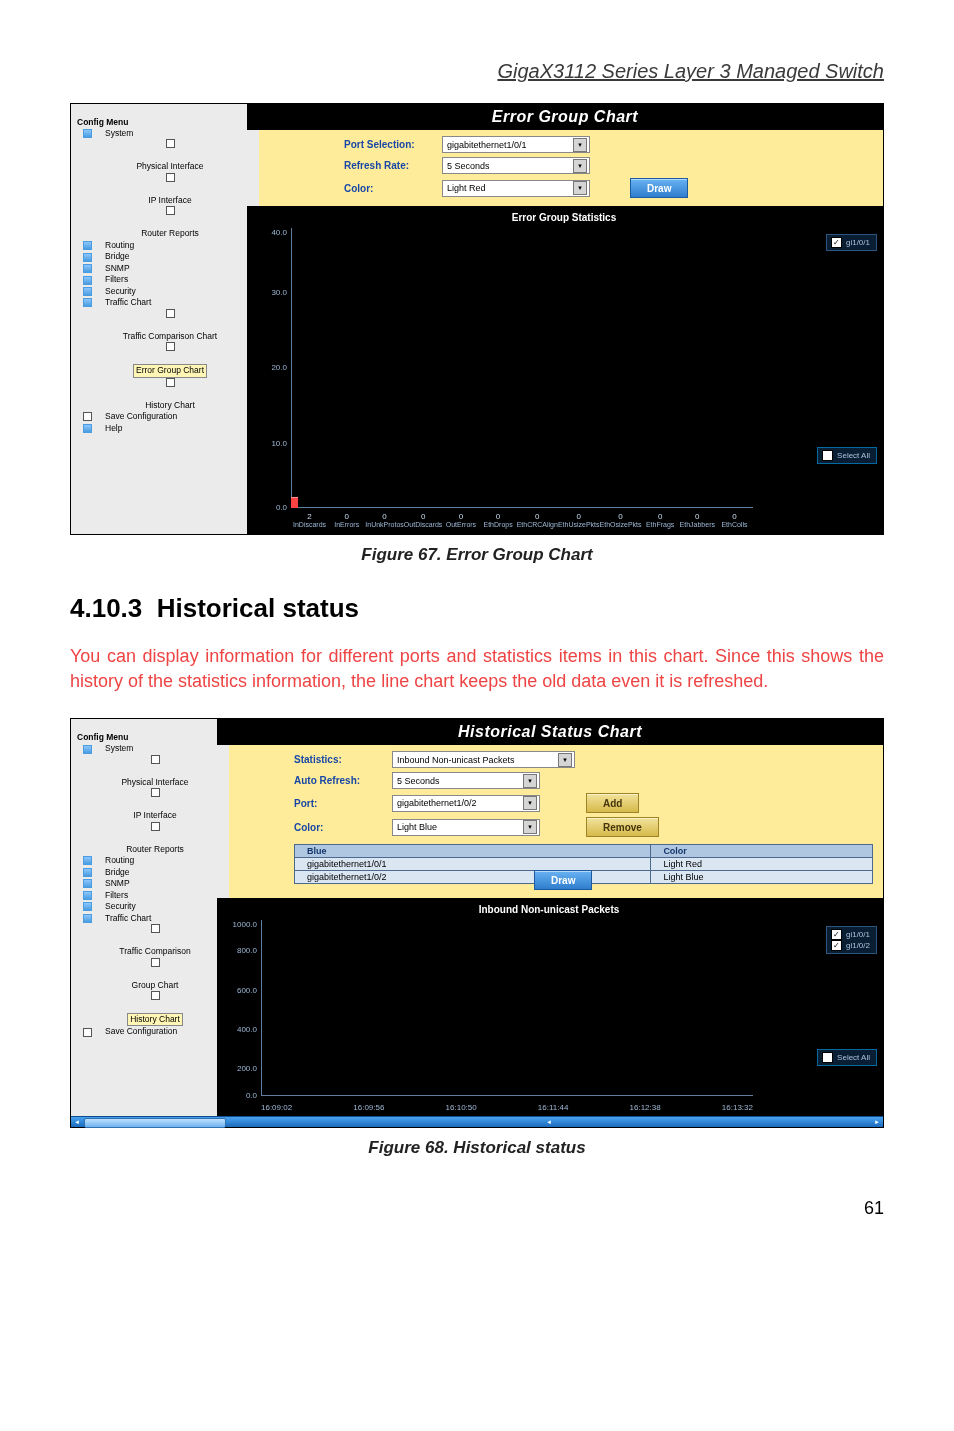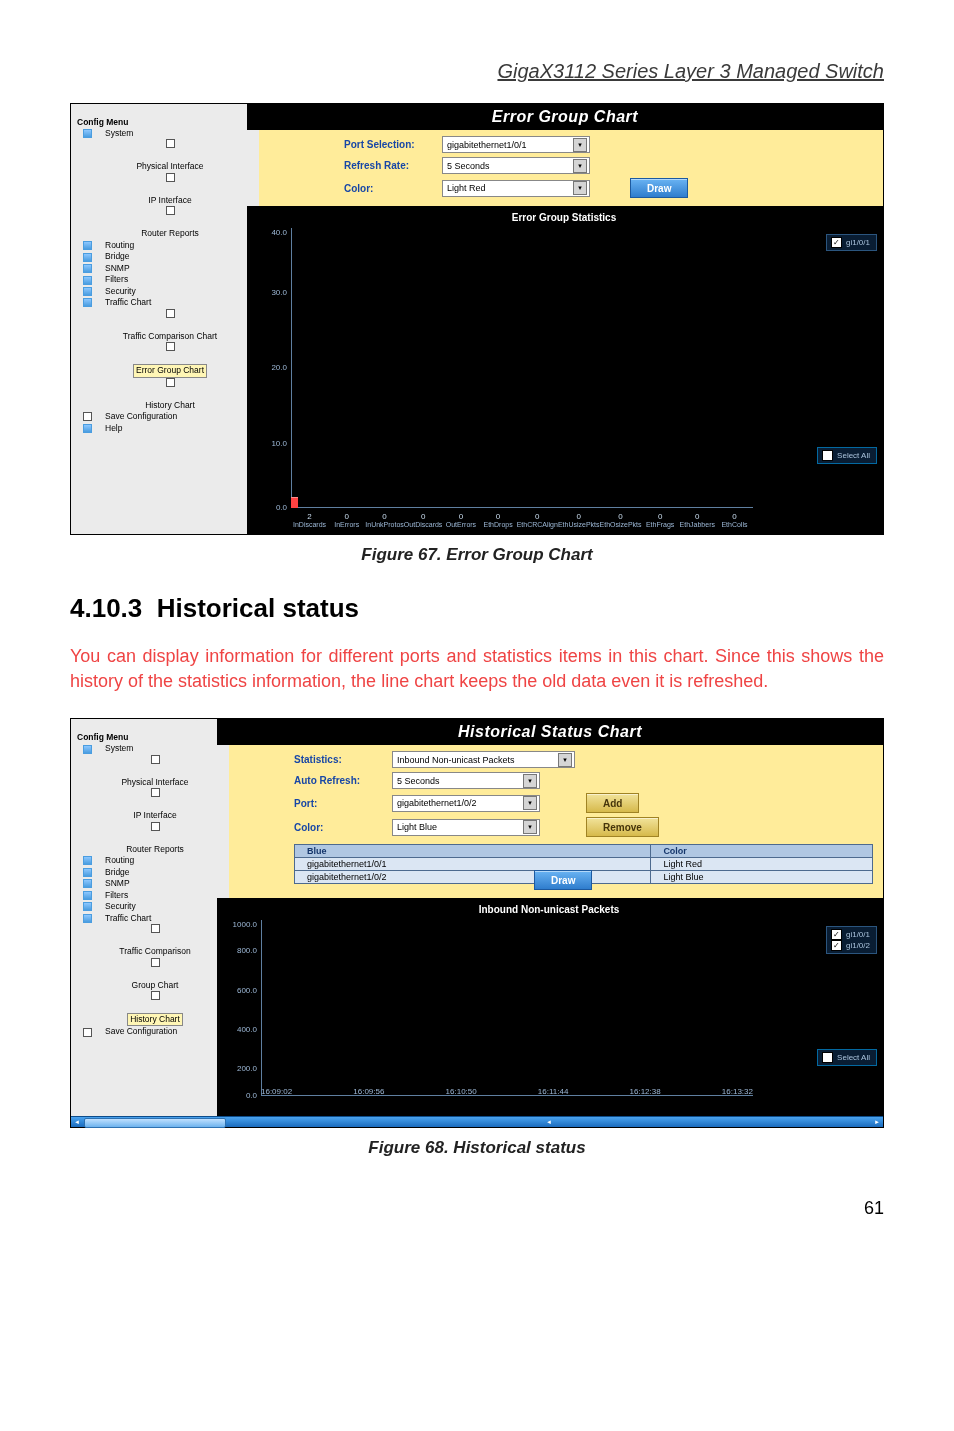--- a/index.html
+++ b/index.html
@@ -221,21 +221,21 @@
     border-top:1px solid #ff8b8b;
   }
 
   
   .line-svg {
     position:absolute; left:44px; right:130px; top:22px; bottom:20px;
     width:auto; height:auto;
   }
 
   .xlabels-line {
-    position:absolute; left:44px; right:130px; bottom:20px;
+    position:absolute; left:44px; right:130px; bottom:4px;
     display:flex; justify-content:space-between;
     font-size:8px; color:#9db8d6;
   }
 
   .bottom-scroll {
     height:10px;
     background: linear-gradient(#4aa3ef,#1a6bbd);
     border-top:1px solid #0d4c8a;
     display:flex;
   }

